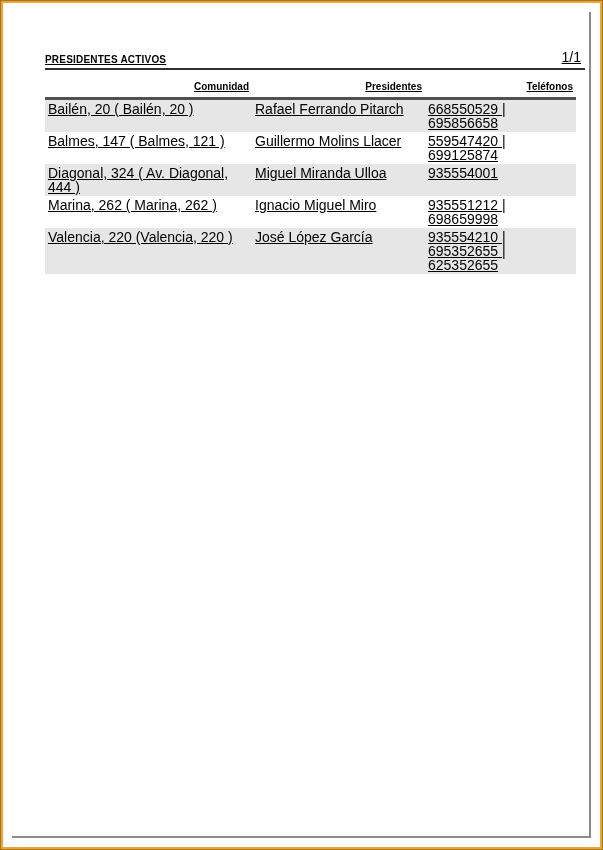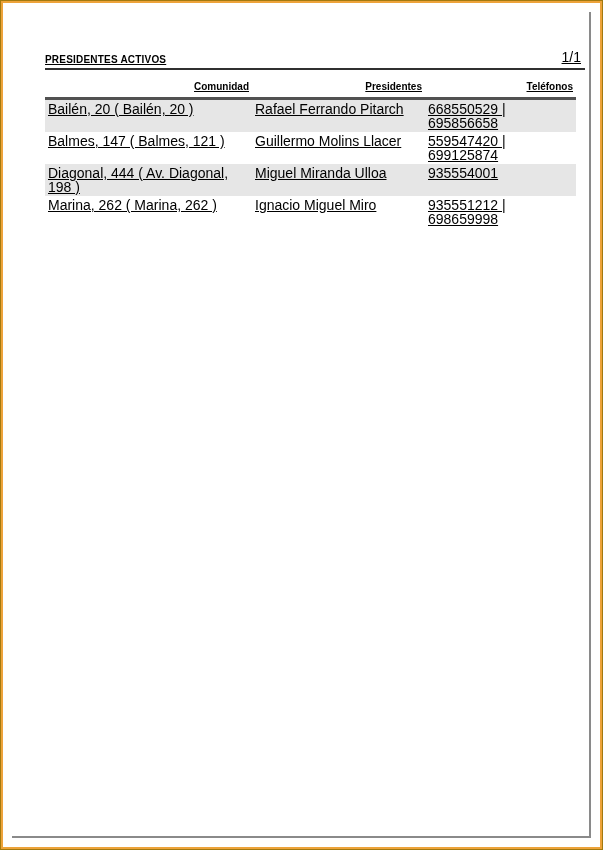--- a/index.html
+++ b/index.html
@@ -103,27 +103,32 @@
             <td>Bailén, 20 ( Bailén, 20 )</td>
             <td>Rafael Ferrando Pitarch</td>
             <td>668550529 | 695856658</td>
           </tr>
           <tr>
             <td>Balmes, 147 ( Balmes, 121 )</td>
             <td>Guillermo Molins Llacer</td>
             <td>559547420 | 699125874</td>
           </tr>
           <tr>
-            <td>Diagonal, 444 ( Av. Diagonal, 198 )</td>
+            <td>Diagonal, 324 ( Av. Diagonal, 444 )</td>
             <td>Miguel Miranda Ulloa</td>
             <td>935554001</td>
           </tr>
           <tr>
             <td>Marina, 262 ( Marina, 262 )</td>
             <td>Ignacio Miguel Miro</td>
             <td>935551212 | 698659998</td>
+          </tr>
+          <tr>
+            <td>Valencia, 220 (Valencia, 220 )</td>
+            <td>José López García</td>
+            <td>935554210 | 695352655 | 625352655</td>
           </tr>
         </tbody>
       </table>
 
     </div>
   </div>
 </div>
 
 </body></html>

